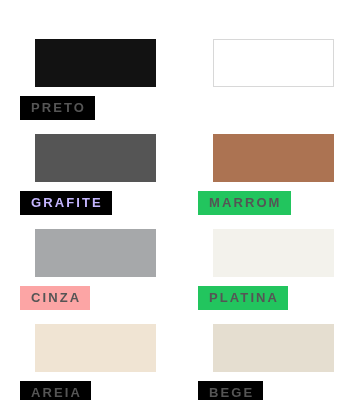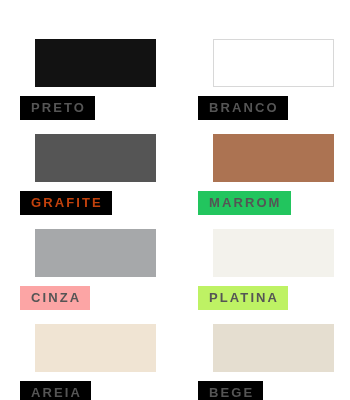--- a/index.html
+++ b/index.html
@@ -73,37 +73,36 @@
 </head>
 <body>
 
 <div id="palette-board" style="background: rgb(255, 255, 255);">
     <div class="swatch-cell col-left row-0">
       <div class="swatch-chip" style="background: rgb(18, 18, 18);"></div>
       <span class="swatch-label" style="background: rgb(0, 0, 0); color: rgb(85, 85, 85);">PRETO</span>
     </div>
     <div class="swatch-cell col-right row-0">
       <div class="swatch-chip outlined" style="background: rgb(255, 255, 255); border-color: rgb(216, 216, 216);"></div>
-      <span class="swatch-label" style="background: rgb(0, 0, 0); color: rgb(85, 85, 85);">BRANCO</span>
     </div>
     <div class="swatch-cell col-left row-1">
       <div class="swatch-chip" style="background: rgb(85, 85, 85);"></div>
-      <span class="swatch-label" style="background: rgb(0, 0, 0); color: #c2410c; text-align: center;">GRAFITE</span>
+      <span class="swatch-label" style="background: rgb(0, 0, 0); color: #c4b5fd; text-align: center;">GRAFITE</span>
     </div>
     <div class="swatch-cell col-right row-1">
       <div class="swatch-chip" style="background: rgb(172, 115, 82);"></div>
       <span class="swatch-label" style="background: #22c55e; color: rgb(85, 85, 85);">MARROM</span>
     </div>
     <div class="swatch-cell col-left row-2">
       <div class="swatch-chip" style="background: rgb(166, 168, 170);"></div>
       <span class="swatch-label" style="background: #fca5a5; color: rgb(85, 85, 85);">CINZA</span>
     </div>
     <div class="swatch-cell col-right row-2">
       <div class="swatch-chip" style="background: rgb(243, 242, 236);"></div>
-      <span class="swatch-label" style="background: #bef264; color: rgb(85, 85, 85);">PLATINA</span>
+      <span class="swatch-label" style="background: #22c55e; color: rgb(85, 85, 85);">PLATINA</span>
     </div>
     <div class="swatch-cell col-left row-3">
       <div class="swatch-chip" style="background: rgb(240, 228, 211);"></div>
       <span class="swatch-label" style="background: rgb(0, 0, 0); color: rgb(85, 85, 85);">AREIA</span>
     </div>
     <div class="swatch-cell col-right row-3">
       <div class="swatch-chip" style="background: rgb(229, 222, 208);"></div>
       <span class="swatch-label" style="background: rgb(0, 0, 0); color: rgb(85, 85, 85);">BEGE</span>
     </div>
   </div>

